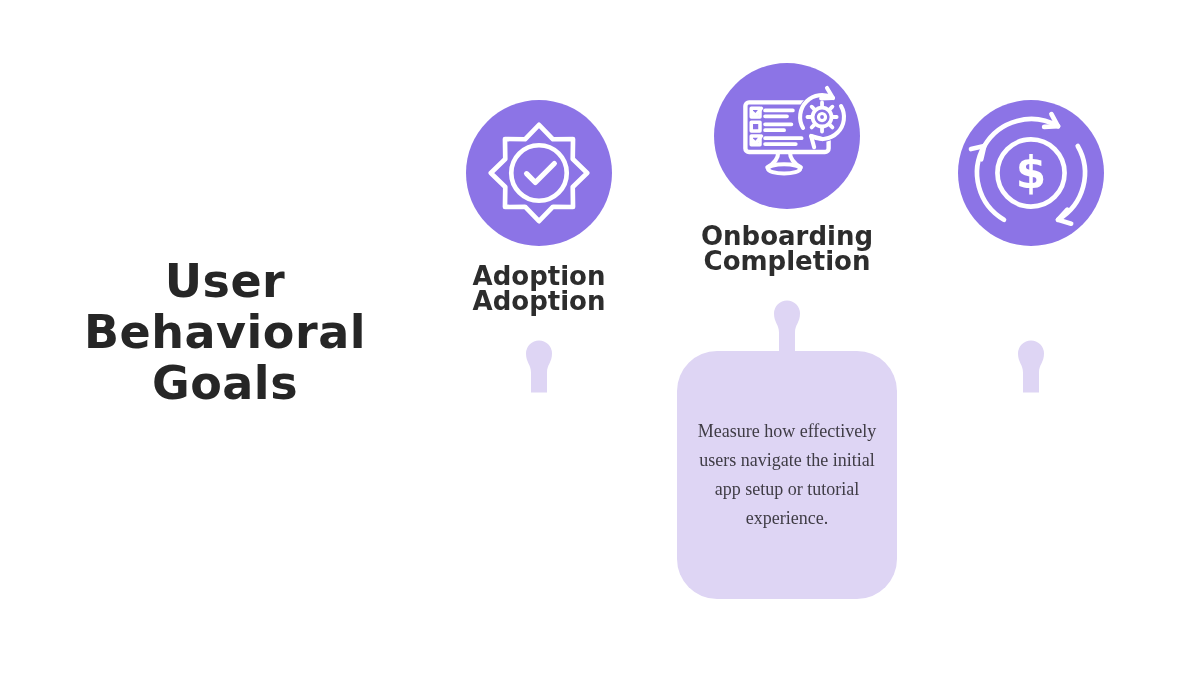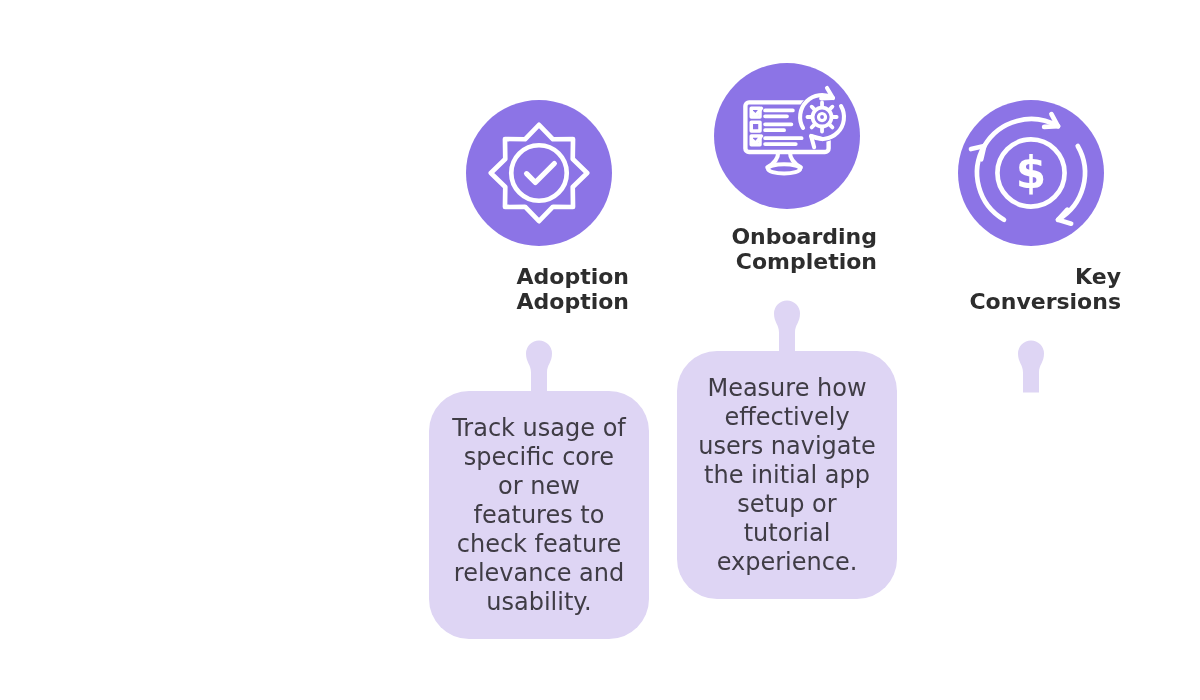--- a/index.html
+++ b/index.html
@@ -27,59 +27,57 @@
   .icon-circle{
     position:absolute;left:50%;margin-left:-73px;top:var(--circle-top);
     width:146px;height:146px;border-radius:50%;background:var(--accent);
   }
   .icon-circle svg{display:block;width:146px;height:146px;}
   .icon{stroke:var(--icon-stroke);fill:none;stroke-linecap:round;stroke-linejoin:round;}
   .icon .fill-accent{fill:var(--accent);stroke:none;}
   .icon .fill-white{fill:#ffffff;stroke:none;}
   .col-title{
     position:absolute;top:var(--title-top);left:50%;transform:translateX(-50%);
-    width:180px;font-size:22px;font-weight:700;line-height:25px;
-    color:var(--heading-text);text-align:right;
+    width:180px;font-size:26px;font-weight:700;line-height:25px;
+    color:var(--heading-text);text-align:center;
   }
   .stem{
     position:absolute;left:50%;margin-left:-28px;top:var(--stem-top);
     width:56px;height:56px;display:block;
   }
   .stem path{fill:var(--card-fill);}
   .card{
     position:absolute;left:0;top:var(--card-top);width:220px;height:248px;
     border-radius:40px;background:var(--card-fill);
     display:flex;align-items:center;justify-content:center;padding:18px 16px;
   }
   .card p{
-    max-width:182px;font-size:24px;font-weight:400;line-height:29px;
-    color:var(--body-text);text-align:center;
+    max-width:182px;font-size:18px;font-weight:400;line-height:29px;
+    color:var(--body-text);text-align:center;font-family:Liberation Serif, serif;
   }
 </style>
 </head>
 <body>
 
 <div class="stage">
 
+  <div class="page-title">User Behavioral Goals</div>
 
   <div class="column col-low" style="left:429px">
     <div class="icon-circle">
       <svg viewBox="0 0 100 100" class="icon" stroke-width="3.2">
         <polygon points="50,17 59.6,26.9 73.3,26.7 73.1,40.4 83,50 73.1,59.6 73.3,73.3 59.6,73.1 50,83 40.4,73.1 26.7,73.3 26.9,59.6 17,50 26.9,40.4 26.7,26.7 40.4,26.9"></polygon>
         <circle cx="50" cy="50" r="19"></circle>
         <path d="M41.5 50.5 L47.5 56.5 L60.5 43.5" stroke-width="3.6"></path>
       </svg>
     </div>
     <div class="col-title">Adoption Adoption</div>
     <svg class="stem" viewBox="0 0 56 53">
       <path d="M20 53 L20 33 C20 25 15 23 15 14 A13 13 0 0 1 41 14 C41 23 36 25 36 33 L36 53 Z"></path>
     </svg>
-    <div class="card">
-      <p>Track usage of specific core or new features to check feature relevance and usability.</p>
-    </div>
   </div>
 
   <div class="column col-high" style="left:677px">
     <div class="icon-circle">
       <svg viewBox="0 0 100 100" class="icon" stroke-width="3">
         <rect x="21.5" y="27" width="57" height="34" rx="2.5"></rect>
         <path d="M44 61 C44 66 41 69 36.5 71.5" stroke-width="2.8"></path>
         <path d="M52 61 C52 66 55 69 59.5 71.5" stroke-width="2.8"></path>
         <ellipse cx="48" cy="72.5" rx="11" ry="3.2" stroke-width="2.8"></ellipse>
         <rect x="25.5" y="31" width="6" height="6" stroke-width="2.4"></rect>
@@ -115,19 +113,18 @@
         <circle cx="50" cy="50" r="23"></circle>
         <text x="50" y="60.5" text-anchor="middle" font-size="30" font-weight="bold" class="fill-white" font-family="DejaVu Sans, sans-serif">$</text>
         <path d="M18 31.5 A37 37 0 0 1 68.5 18"></path>
         <path d="M59 18.4 L68.5 18 L64 9.7"></path>
         <path d="M82 31.5 A37 37 0 0 1 68.5 82"></path>
         <path d="M74.9 75.1 L68.5 82 L77.5 84.7"></path>
         <path d="M31.5 82 A37 37 0 0 1 18 31.5"></path>
         <path d="M15.9 40.6 L18 31.5 L8.9 33.6"></path>
       </svg>
     </div>
-    <div class="col-title">Key Conversions</div>
     <svg class="stem" viewBox="0 0 56 53">
       <path d="M20 53 L20 33 C20 25 15 23 15 14 A13 13 0 0 1 41 14 C41 23 36 25 36 33 L36 53 Z"></path>
     </svg>
   </div>
 
 </div>
 
 </body></html>

